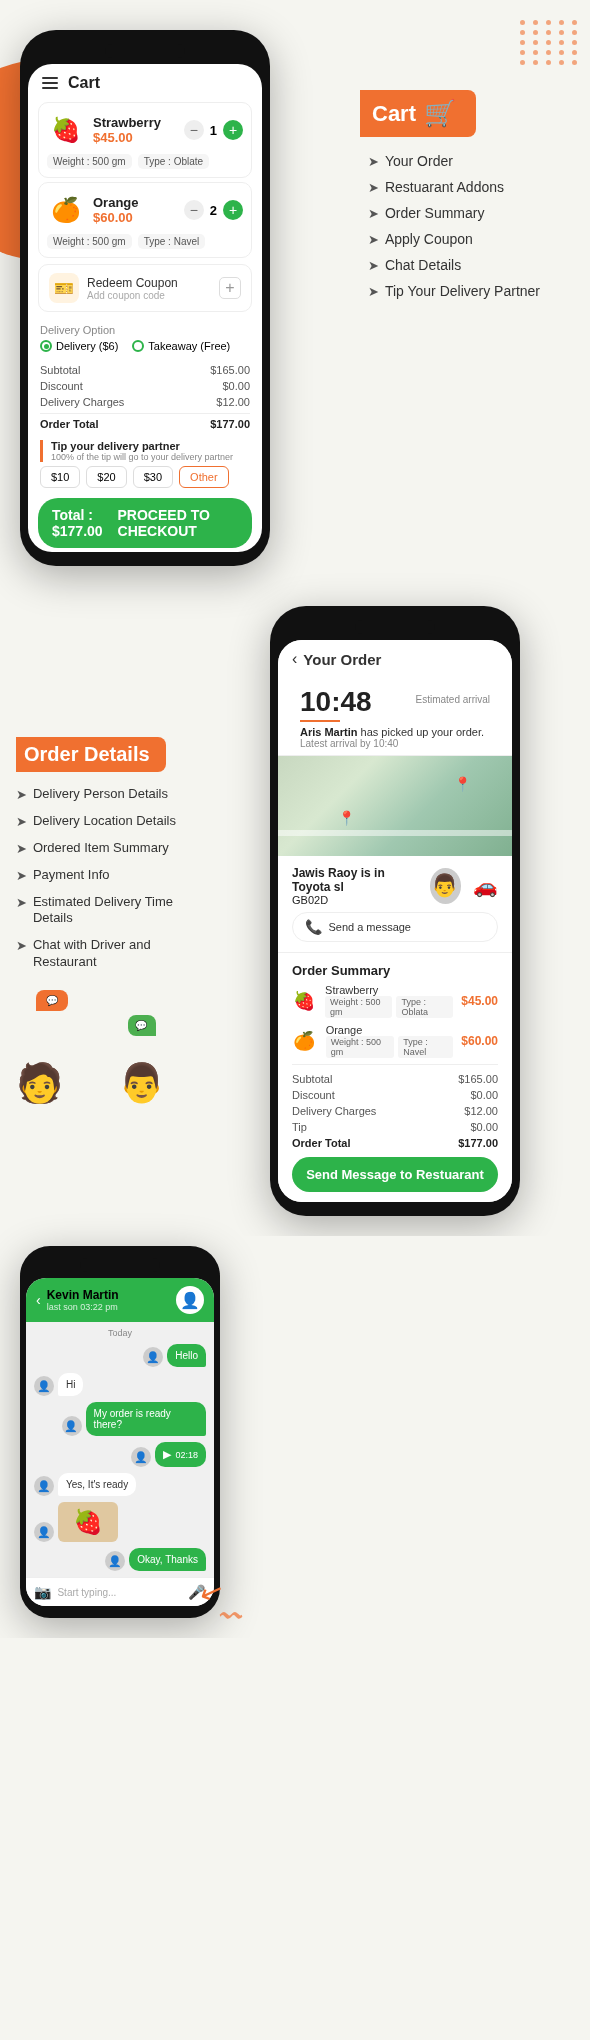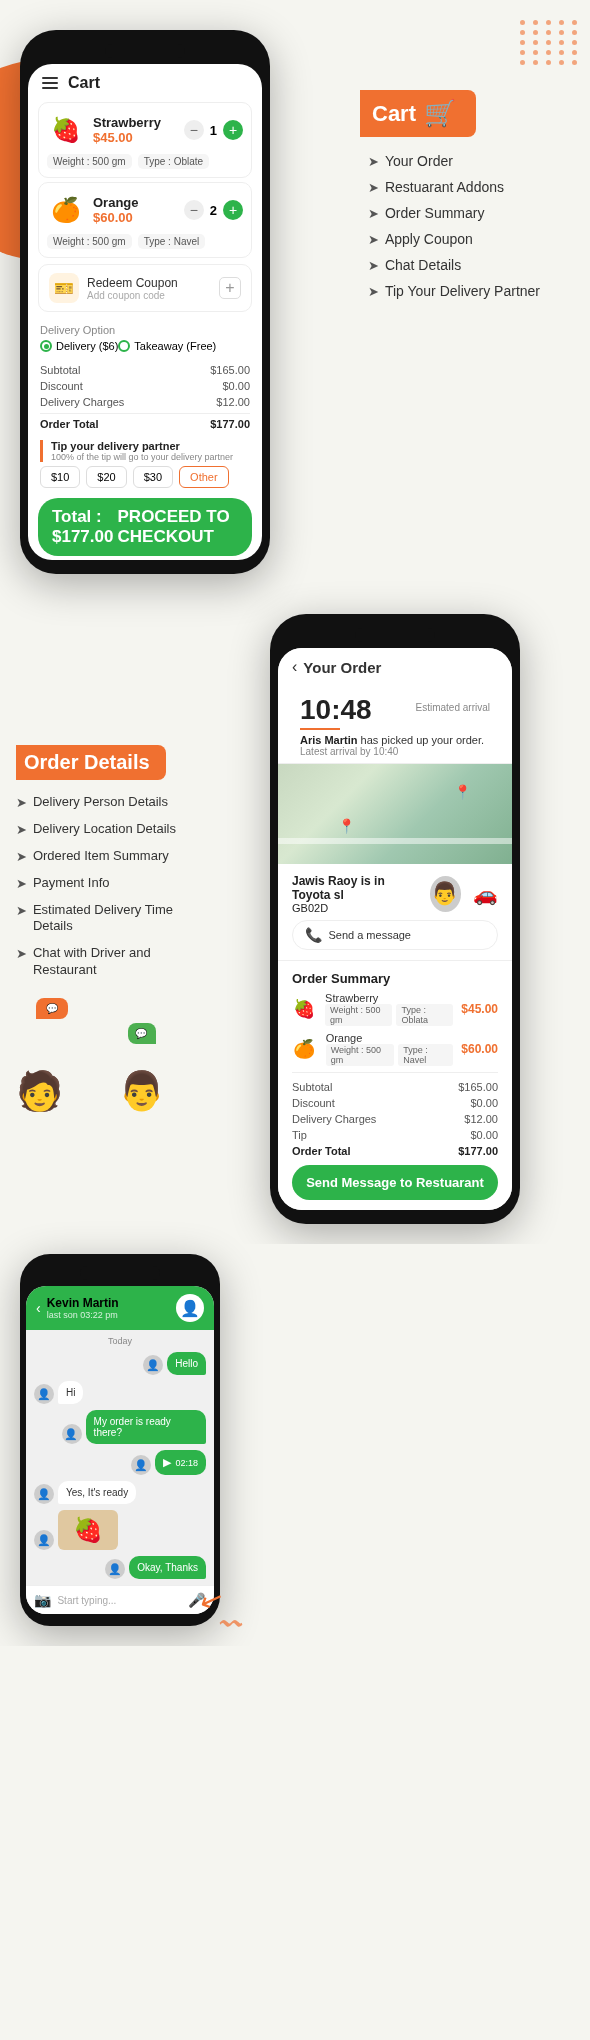--- a/index.html
+++ b/index.html
@@ -129,21 +129,21 @@
       width: 22px; height: 22px;
       border: 1.5px solid #ddd;
       border-radius: 5px;
       display: flex; align-items: center; justify-content: center;
       font-size: 16px; color: #999;
     }
     .delivery-option {
       padding: 6px 12px;
     }
     .delivery-label { font-size: 11px; color: #888; margin-bottom: 4px; }
-    .delivery-choices { display: flex; }
+    .delivery-choices { display: flex; gap: 14px; }
     .radio-choice { display: flex; align-items: center; gap: 4px; font-size: 11px; }
     .radio-dot {
       width: 12px; height: 12px;
       border-radius: 50%;
       border: 2px solid #2db34a;
       display: flex; align-items: center; justify-content: center;
     }
     .radio-dot.active::after {
       content: ''; width: 5px; height: 5px;
       background: #2db34a; border-radius: 50%;
@@ -171,21 +171,21 @@
     .tip-btn.other { border-color: #f07030; color: #f07030; }
     .checkout-bar {
       background: #2db34a;
       margin: 6px 10px 4px;
       border-radius: 20px;
       padding: 9px 14px;
       display: flex;
       justify-content: space-between;
       align-items: center;
       color: #fff;
-      font-size: 17px;
+      font-size: 14px;
       font-weight: 600;
     }
 
     
     .cart-right {
       position: relative;
       z-index: 2;
       width: 230px;
       padding-right: 10px;
     }

